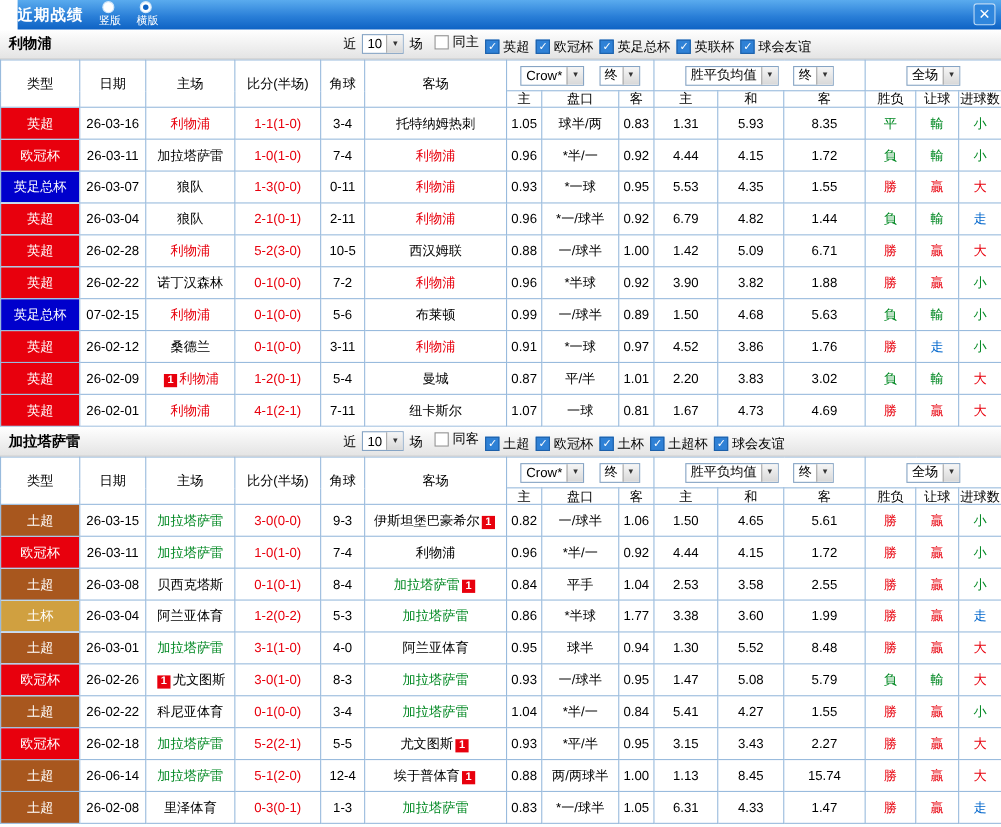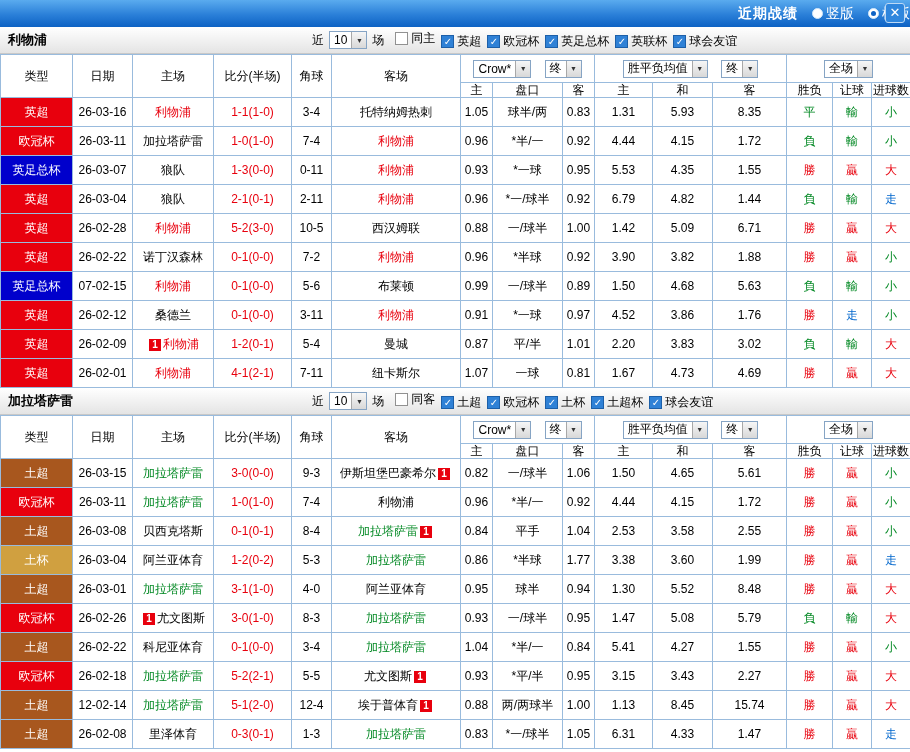--- a/index.html
+++ b/index.html
@@ -3,25 +3,25 @@
 <meta charset="utf-8">
 <style>
   * { box-sizing: border-box; margin:0; padding:0; }
   body {
     width:910px; height:752px; overflow:hidden; background:#fff;
     font-family:"Liberation Sans","DejaVu Sans",sans-serif; font-size:12px; color:#000;
   }
   
   .topbar {
     height:27px; background:linear-gradient(180deg,#5aabee 0%,#2a7fd8 55%,#0d62c4 100%);
-    position:relative; display:flex; align-items:center; justify-content:flex-end; color:#fff;
+    position:relative; display:flex; align-items:center; justify-content:flex-start; color:#fff;margin-left:16px;
   }
   .topbar-center { display:flex; align-items:center; gap:14px; }
   .title { font-size:14px; font-weight:bold; letter-spacing:1px; }
-  [data-radio] { display:inline-flex; align-items:center; font-size:14px; cursor:pointer; }
+  [data-radio] { display:inline-flex; align-items:center; font-size:10px; cursor:pointer;flex-direction:column; }
   .radio-icon { width:11px; height:11px; border-radius:50%; background:#fff; border:1px solid #cfe6fa;
     display:inline-block; margin-right:3px; position:relative; }
   .radio-icon.sel::after { content:""; position:absolute; left:2px; top:2px; width:5px; height:5px;
     border-radius:50%; background:#0d62c4; }
   .close-btn { position:absolute; right:5px; top:3px; width:20px; height:20px; background:#2f86dd;
     border:1px solid #bcd9f5; border-radius:3px; color:#fff; text-align:center; line-height:18px;
     font-size:13px; font-weight:bold; cursor:pointer; }
   
   .sec-header { height:27px; background:linear-gradient(180deg,#ffffff,#e4e4e4);
     border-bottom:1px solid #c8c8c8; position:relative; display:flex; align-items:center; }
@@ -571,21 +571,21 @@
           <td>0.95</td>
           <td>3.15</td>
           <td>3.43</td>
           <td>2.27</td>
           <td class="res" style="color: rgb(232, 0, 13);">勝</td>
           <td class="res" style="color: rgb(232, 0, 13);">贏</td>
           <td class="res" style="color: rgb(232, 0, 13);">大</td>
         </tr>
         <tr>
           <td class="type" style="background: rgb(168, 87, 30);">土超</td>
-          <td>12-02-14</td>
+          <td>26-06-14</td>
           <td><span style="color: rgb(0, 136, 34);">加拉塔萨雷</span></td>
           <td class="score">5-1(2-0)</td>
           <td>12-4</td>
           <td><span>埃于普体育</span><span class="badge">1</span></td>
           <td>0.88</td>
           <td>两/两球半</td>
           <td>1.00</td>
           <td>1.13</td>
           <td>8.45</td>
           <td>15.74</td>

